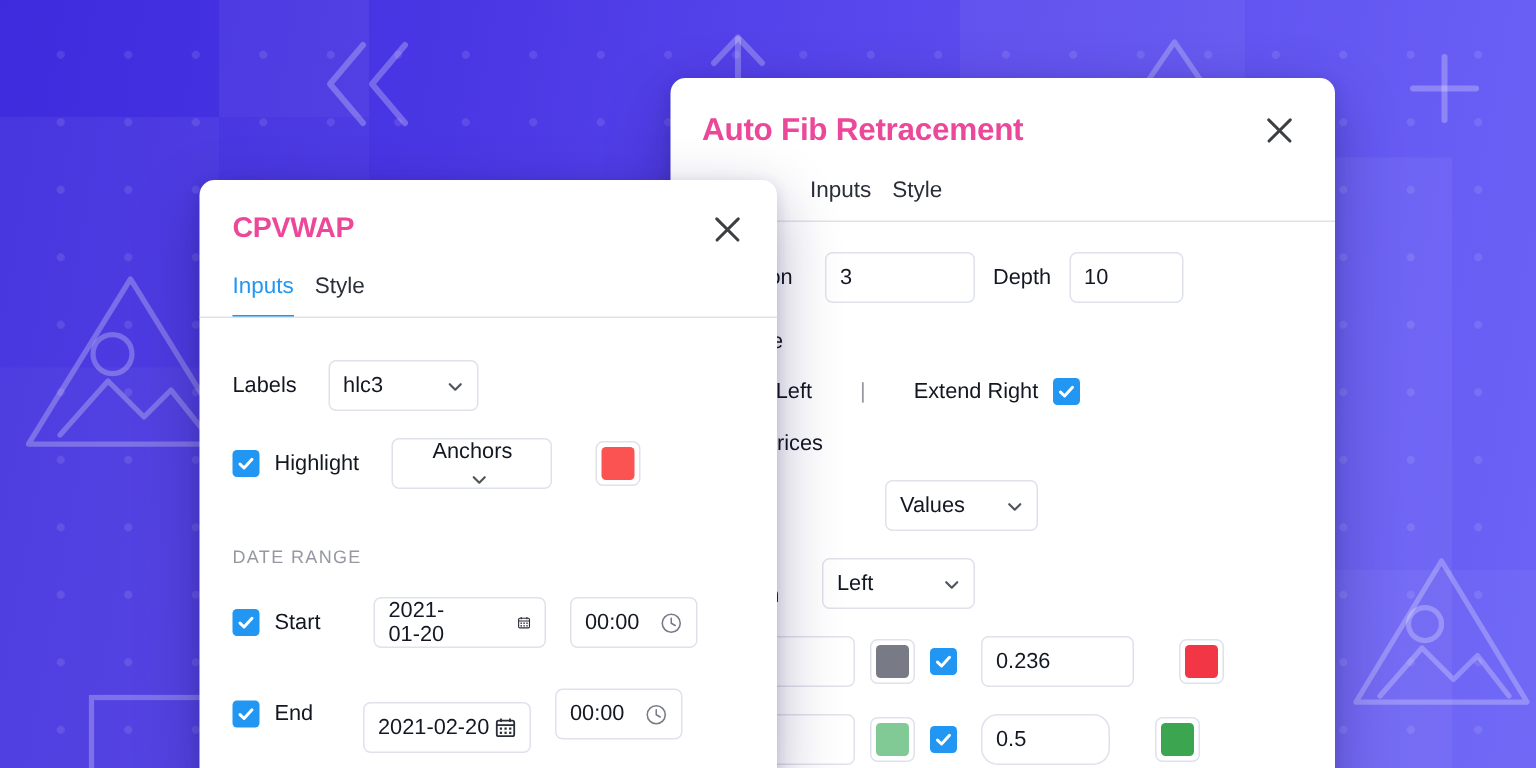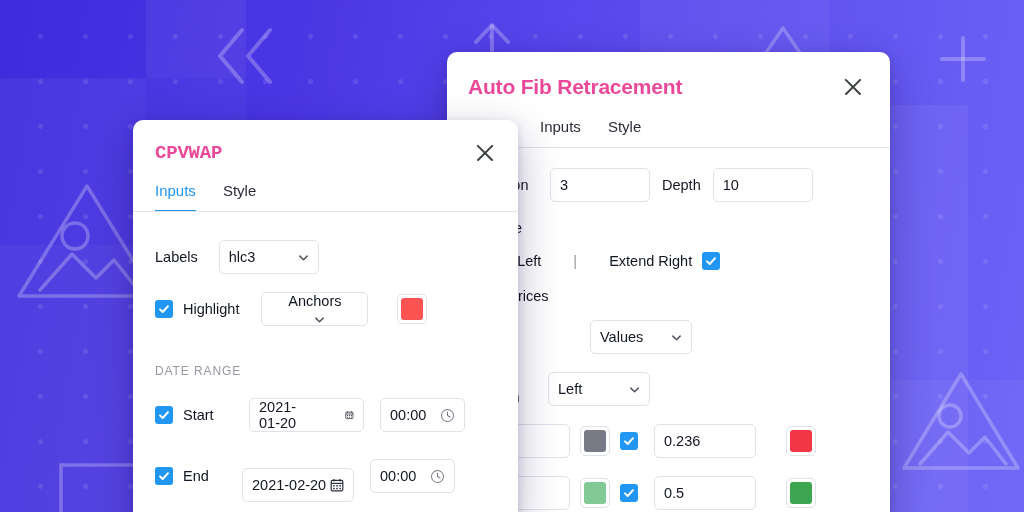--- a/index.html
+++ b/index.html
@@ -47,21 +47,21 @@
   .x-btn {
     width: 26px; height: 26px; position: relative; cursor: pointer; flex: 0 0 auto;
   }
   .x-btn::before, .x-btn::after {
     content: ""; position: absolute; left: 2px; top: 12px;
     width: 22px; height: 1.7px; background: #3c4043; border-radius: 1px;
   }
   .x-btn::before { transform: rotate(45deg); }
   .x-btn::after  { transform: rotate(-45deg); }
 
-  .tabs { display: flex; gap: 27px; position: relative; }
+  .tabs { display: flex; gap: 14px; position: relative; }
   .tab {
     font-size: 15px; color: #2a2e39; padding-bottom: 11px; cursor: pointer;
     border-bottom: 2.5px solid transparent;
   }
   .tab.active { color: #2196f3; border-bottom-color: #2196f3; }
   .tabs-rule { position: absolute; left: 0; right: 0; bottom: 0; height: 1px; background: #e0e3eb; }
 
   .lbl { font-size: 14.5px; color: #131722; }
   .section-title {
     font-size: 12px; color: #9598a1; letter-spacing: 0.9px; text-transform: uppercase;
@@ -99,21 +99,21 @@
   #dlgFib .dlg-head { padding: 22px 24px 18px 21px; }
   #dlgFib .dlg-title { font-size: 21px; }
   #dlgFib .tabs { margin: 0 0 0 93px; padding-right: 0; }
   #dlgFib .tabs-rule { left: -93px; right: -24px; }
   #dlgFib .body { padding: 0 0 0 0; }
 
   .fibrow { display: flex; align-items: center; gap: 10px; }
 
   
   #dlgCp { left: 133px; top: 120px; width: 385px; height: 405px; }
-  #dlgCp .dlg-head { padding: 20px 20px 16px 22px; font-family: Liberation Mono, monospace; }
+  #dlgCp .dlg-head { padding: 20px 20px 16px 22px; }
   #dlgCp .dlg-title { font-size: 19px; }
   #dlgCp .tabs { margin-left: 22px; }
   #dlgCp .tabs-rule { left: -22px; right: -20px; }
 </style>
 </head>
 <body>
 
 <div id="stage">
 
   <div class="dots"></div>
@@ -174,21 +174,21 @@
         <div class="tabs-rule"></div>
       </div>
     </div>
 
     <div class="body">
 
       <div class="row" style="padding:20px 0 0 21px; gap:12px;">
         <div class="lbl" style="width:70px;">Deviation</div>
         <div class="field" style="width:100px;">3</div>
         <div class="lbl">Depth</div>
-        <div class="field" style="width:100px;text-align:right;">10</div>
+        <div class="field" style="width:76px;text-align:right;">10</div>
       </div>
 
       <div class="row" style="padding:18px 0 0 21px;">
         <div class="lbl">Reverse</div>
       </div>
 
       <div class="row" style="padding:16px 0 0 21px; gap:10px;">
         <div class="lbl">Extend Left</div>
         <div class="lbl" style="color:#9598a1; margin:0 22px;">|</div>
         <div class="lbl">Extend Right</div>
@@ -242,21 +242,21 @@
       <div class="fibrow" style="padding:18px 0 0 21px;">
         <div class="field" style="width:102px;">0.382</div>
         <div class="swatch">
             <i id="sw-l1" style="background: rgb(129, 201, 149);"></i>
           </div>
         <div class="cb">
           <svg viewBox="0 0 12 12" fill="none" stroke="#fff" stroke-width="2" stroke-linecap="round" stroke-linejoin="round">
               <polyline points="2,6.4 4.7,9 10,3.2"></polyline>
             </svg>
         </div>
-        <div class="field" style="width:102px; margin-left:6px;">0.5</div>
+        <div class="field" style="width:86px; margin-left:6px;border-radius:11px;">0.5</div>
         <div class="swatch" style="margin-left:20px;">
             <i id="sw-r1" style="background: rgb(59, 165, 79);"></i>
           </div>
       </div>
 
     </div>
   </div>
 
   <div class="dialog" id="dlgCp">
 

